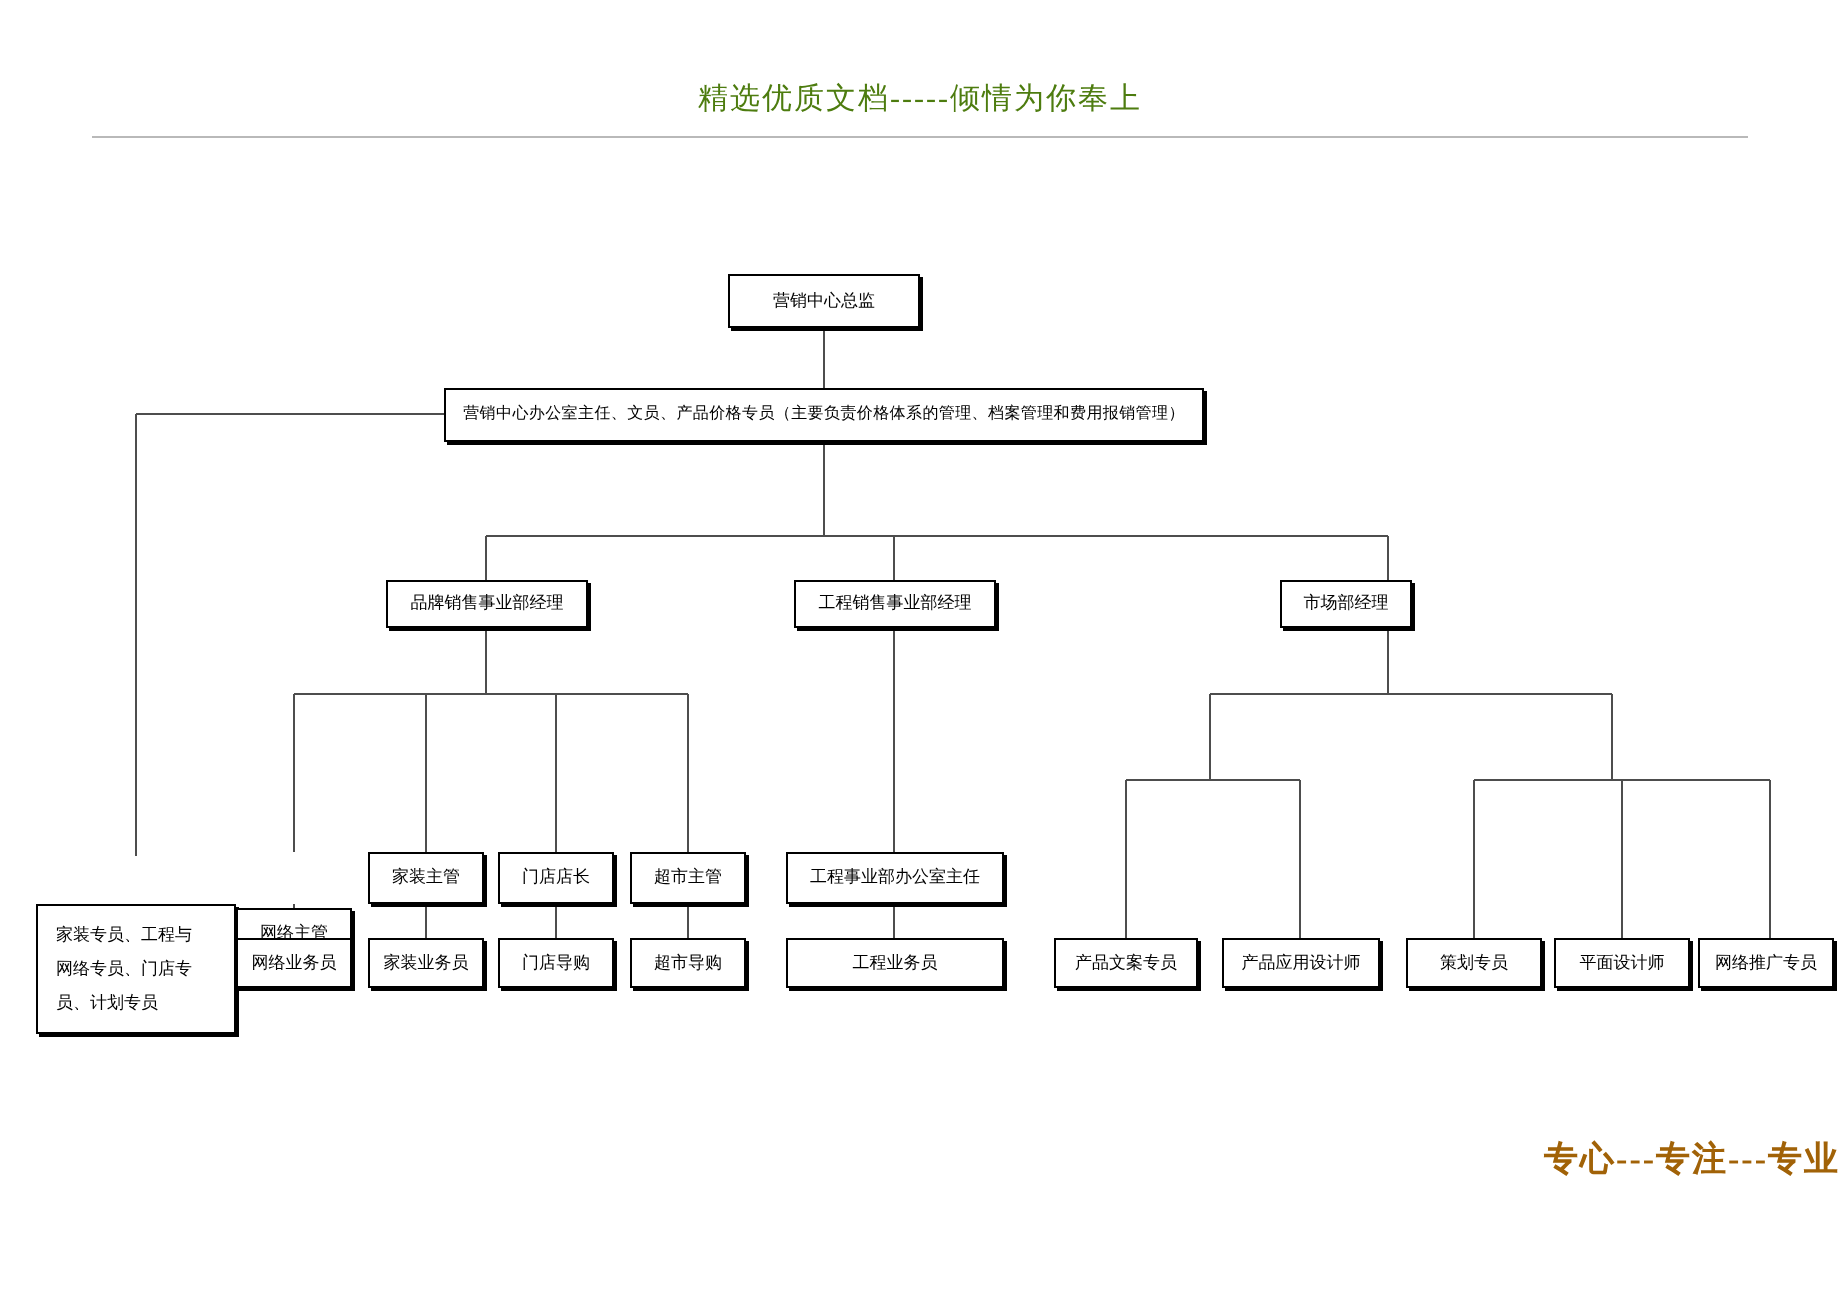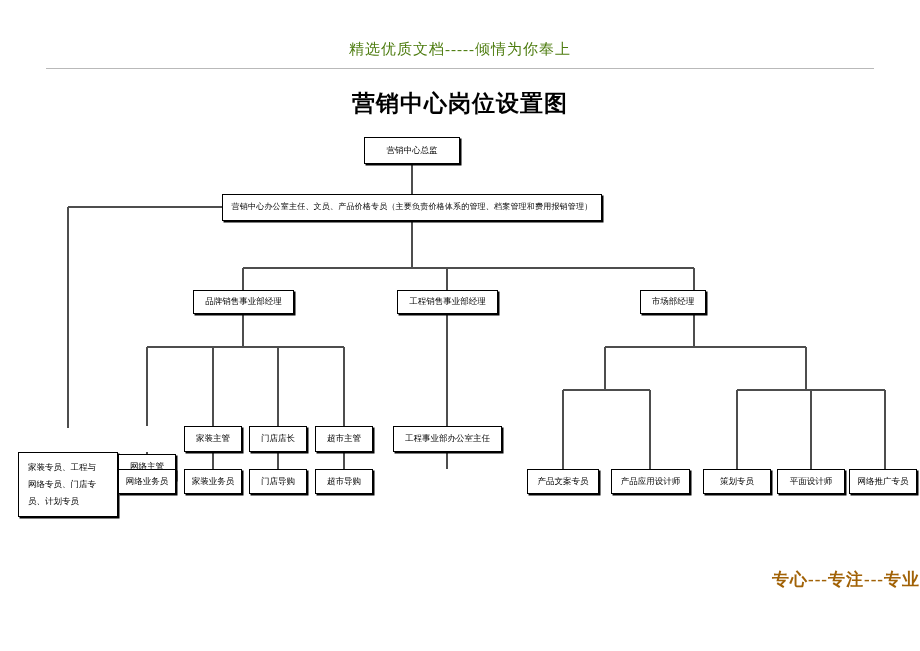--- a/index.html
+++ b/index.html
@@ -102,21 +102,20 @@
     padding-left: 6px;
   }
 </style>
 </head>
 <body>
 
 <div id="page">
 
   <div class="header-text">精选优质文档-----倾情为你奉上</div>
   <div class="header-rule"></div>
-  <div class="chart-title">营销中心岗位设置图</div>
 
   <svg id="connectors" viewBox="0 0 920 651" width="920" height="651" xmlns="http://www.w3.org/2000/svg">
     <g stroke="#4d4d4d" stroke-width="1.3" fill="none" shape-rendering="crispEdges">
 
       <line x1="412" y1="164" x2="412" y2="194"></line>
 
       <line x1="412" y1="221" x2="412" y2="268"></line>
 
       <line x1="243" y1="268" x2="694" y2="268"></line>
 
@@ -209,20 +208,23 @@
   <div class="node" style="left:184px; top:469px; width:58px; height:25px;">
     <span class="label">家装业务员</span>
   </div>
   <div class="node" style="left:249px; top:469px; width:58px; height:25px;">
     <span class="label">门店导购</span>
   </div>
   <div class="node" style="left:315px; top:469px; width:58px; height:25px;">
     <span class="label">超市导购</span>
   </div>
 
+  <div class="node" style="left:393px; top:469px; width:109px; height:25px;">
+    <span class="label">工程业务员</span>
+  </div>
 
   <div class="node" style="left:527px; top:469px; width:72px; height:25px;">
     <span class="label">产品文案专员</span>
   </div>
   <div class="node" style="left:611px; top:469px; width:79px; height:25px;">
     <span class="label">产品应用设计师</span>
   </div>
   <div class="node" style="left:703px; top:469px; width:68px; height:25px;">
     <span class="label">策划专员</span>
   </div>

